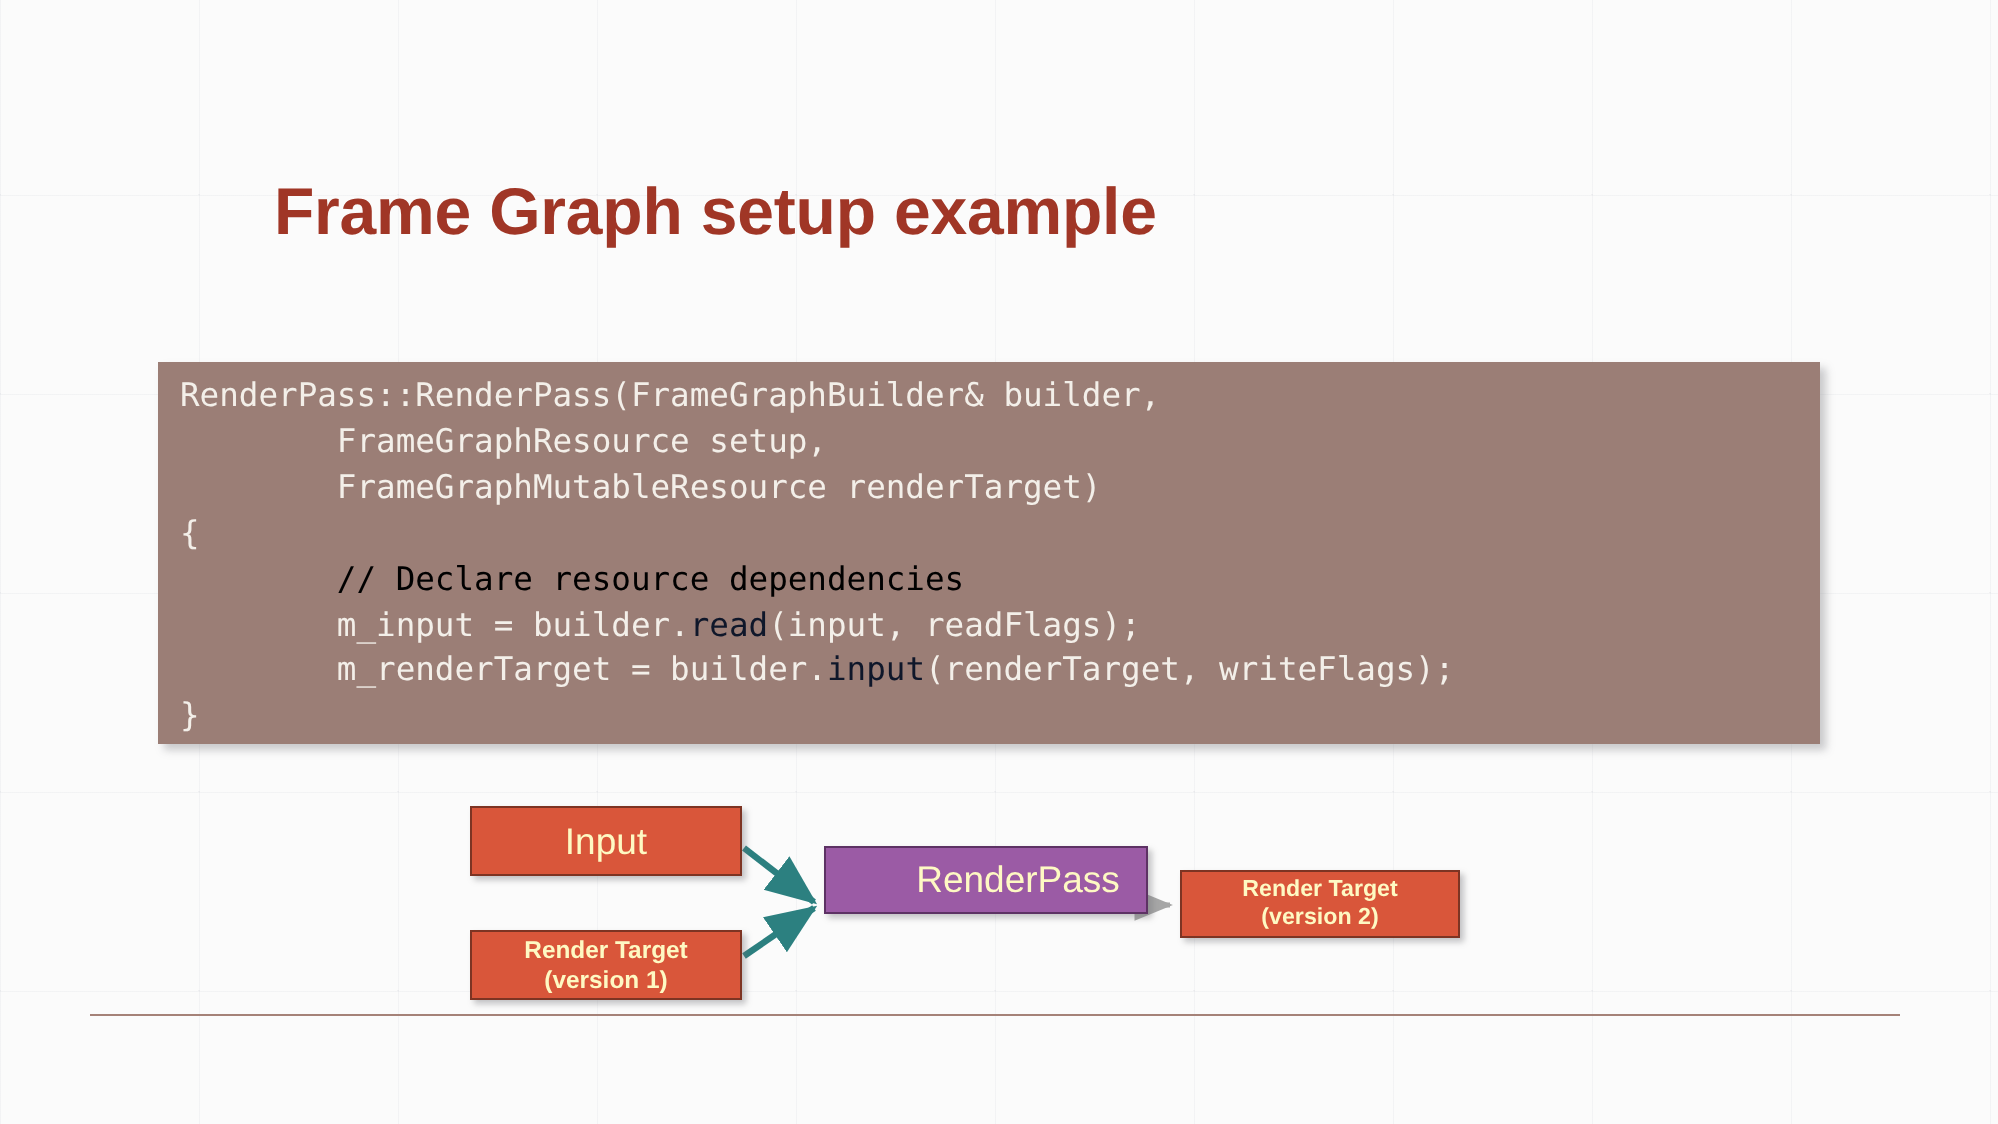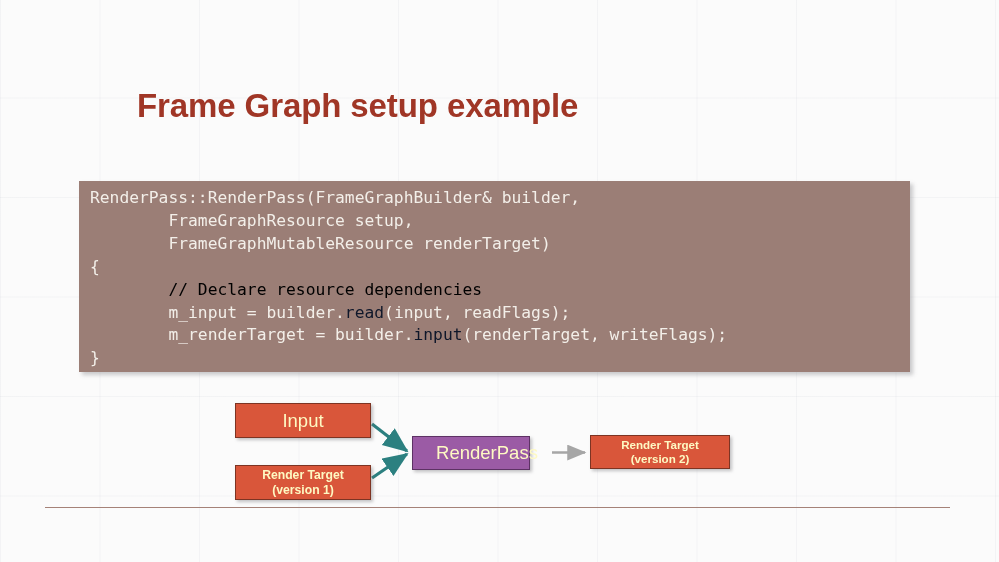--- a/index.html
+++ b/index.html
@@ -99,21 +99,21 @@
 
   #node-input {
     left: 235px; top: 403px; width: 136px; height: 35px;
     font-size: 18.5px;
   }
   #node-rt-v1 {
     left: 235px; top: 465px; width: 136px; height: 35px;
     font-size: 12.2px;
   }
   #node-renderpass {
-    left: 412px; top: 436px; width: 118px; height: 34px;
+    left: 412px; top: 423px; width: 162px; height: 34px;
     font-size: 18.5px;
     padding-left: 32px;
   }
   #node-rt-v2 {
     left: 590px; top: 435px; width: 140px; height: 34px;
     font-size: 11.6px;
   }
   .node-line2 { display: block; font-weight: bold; }
 
   #edges {

